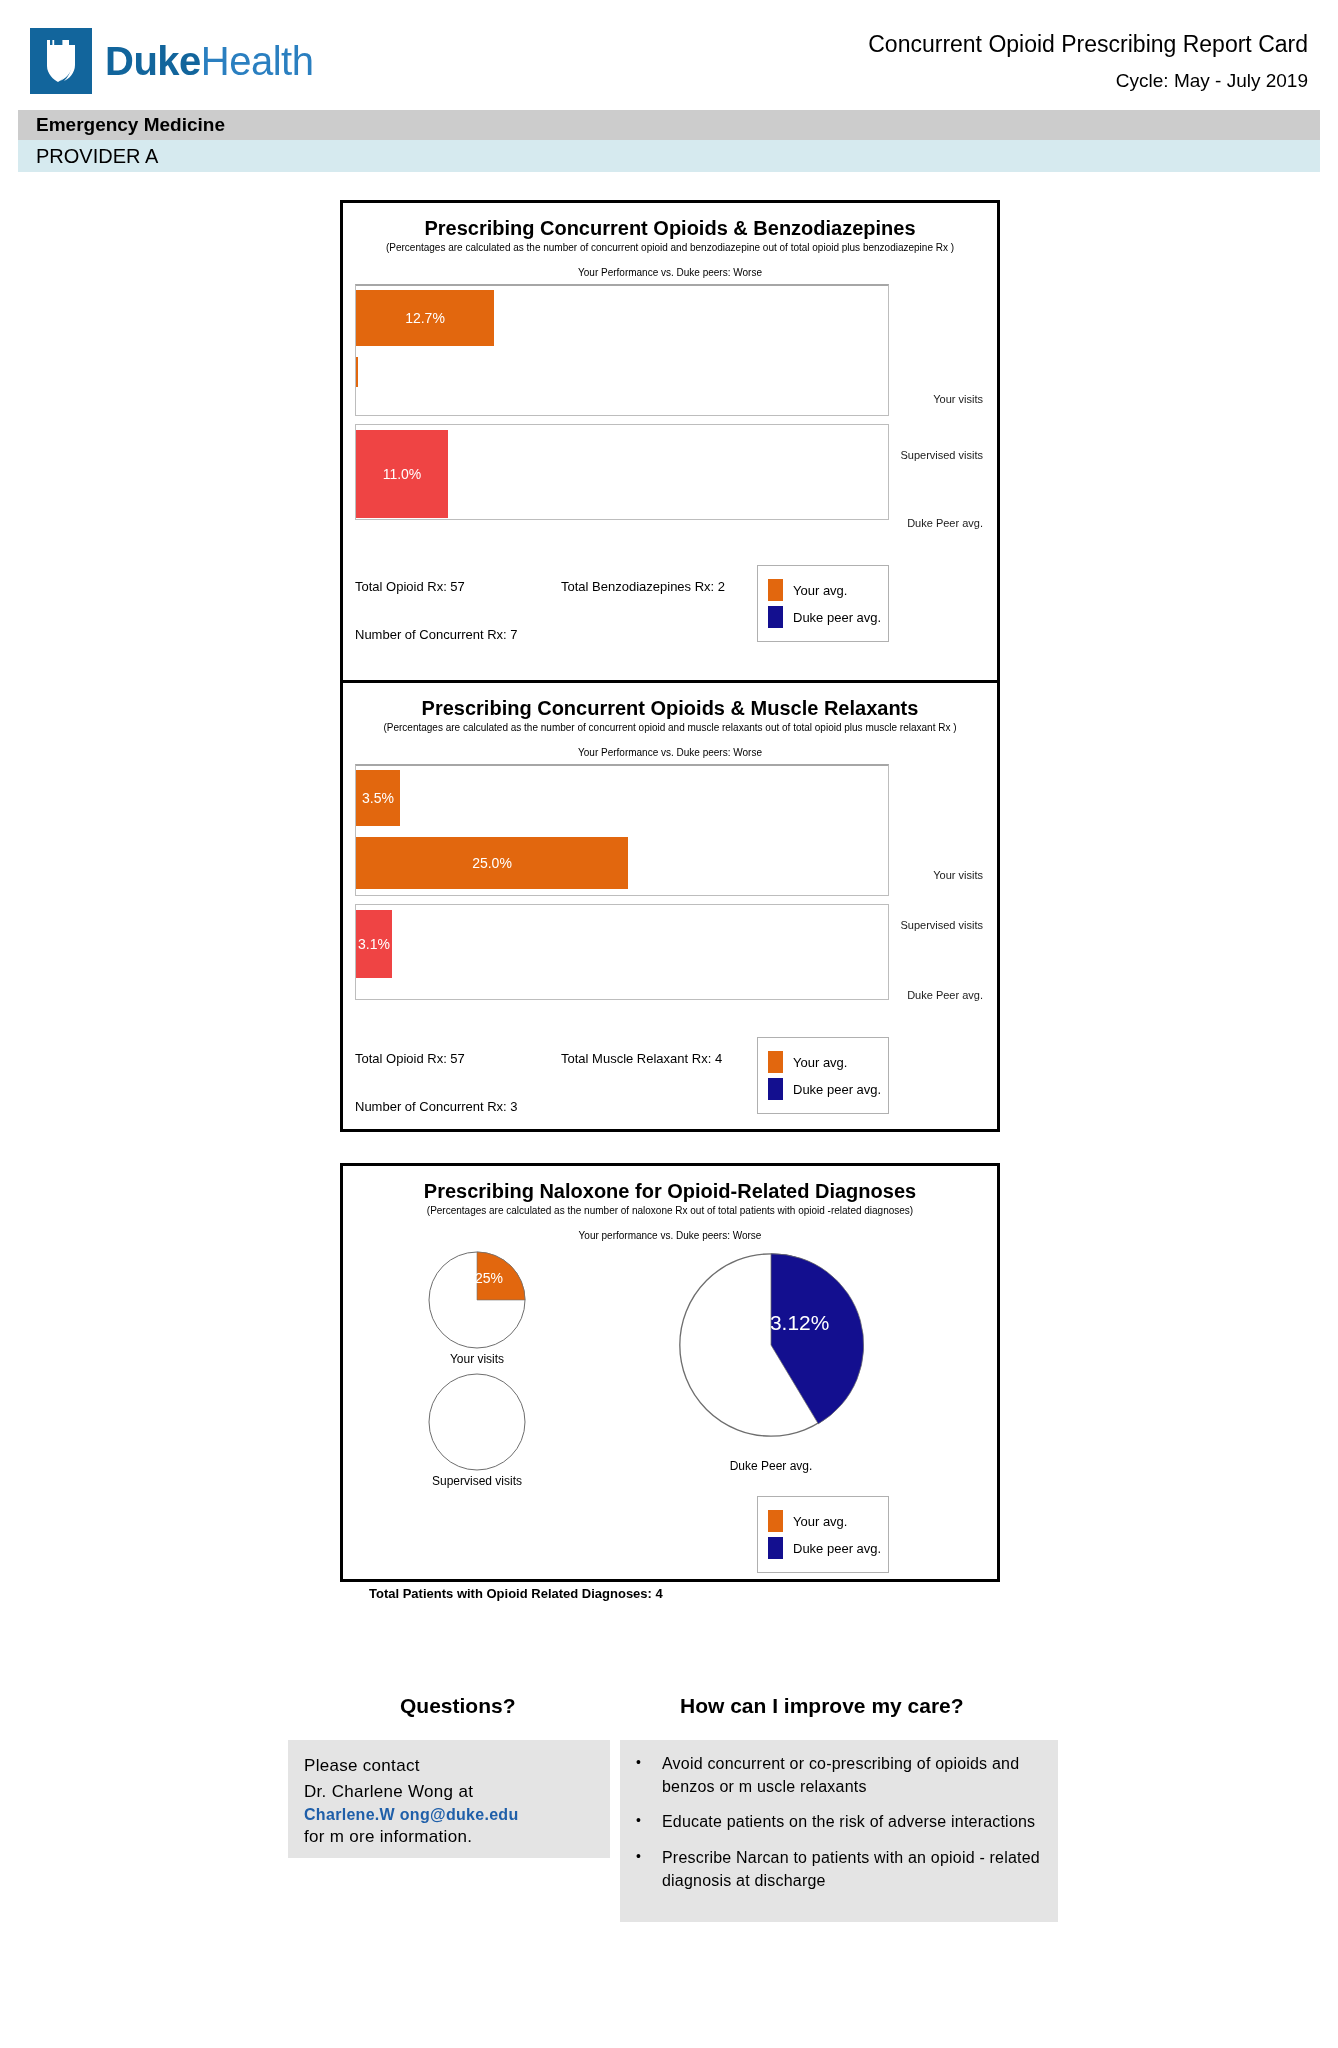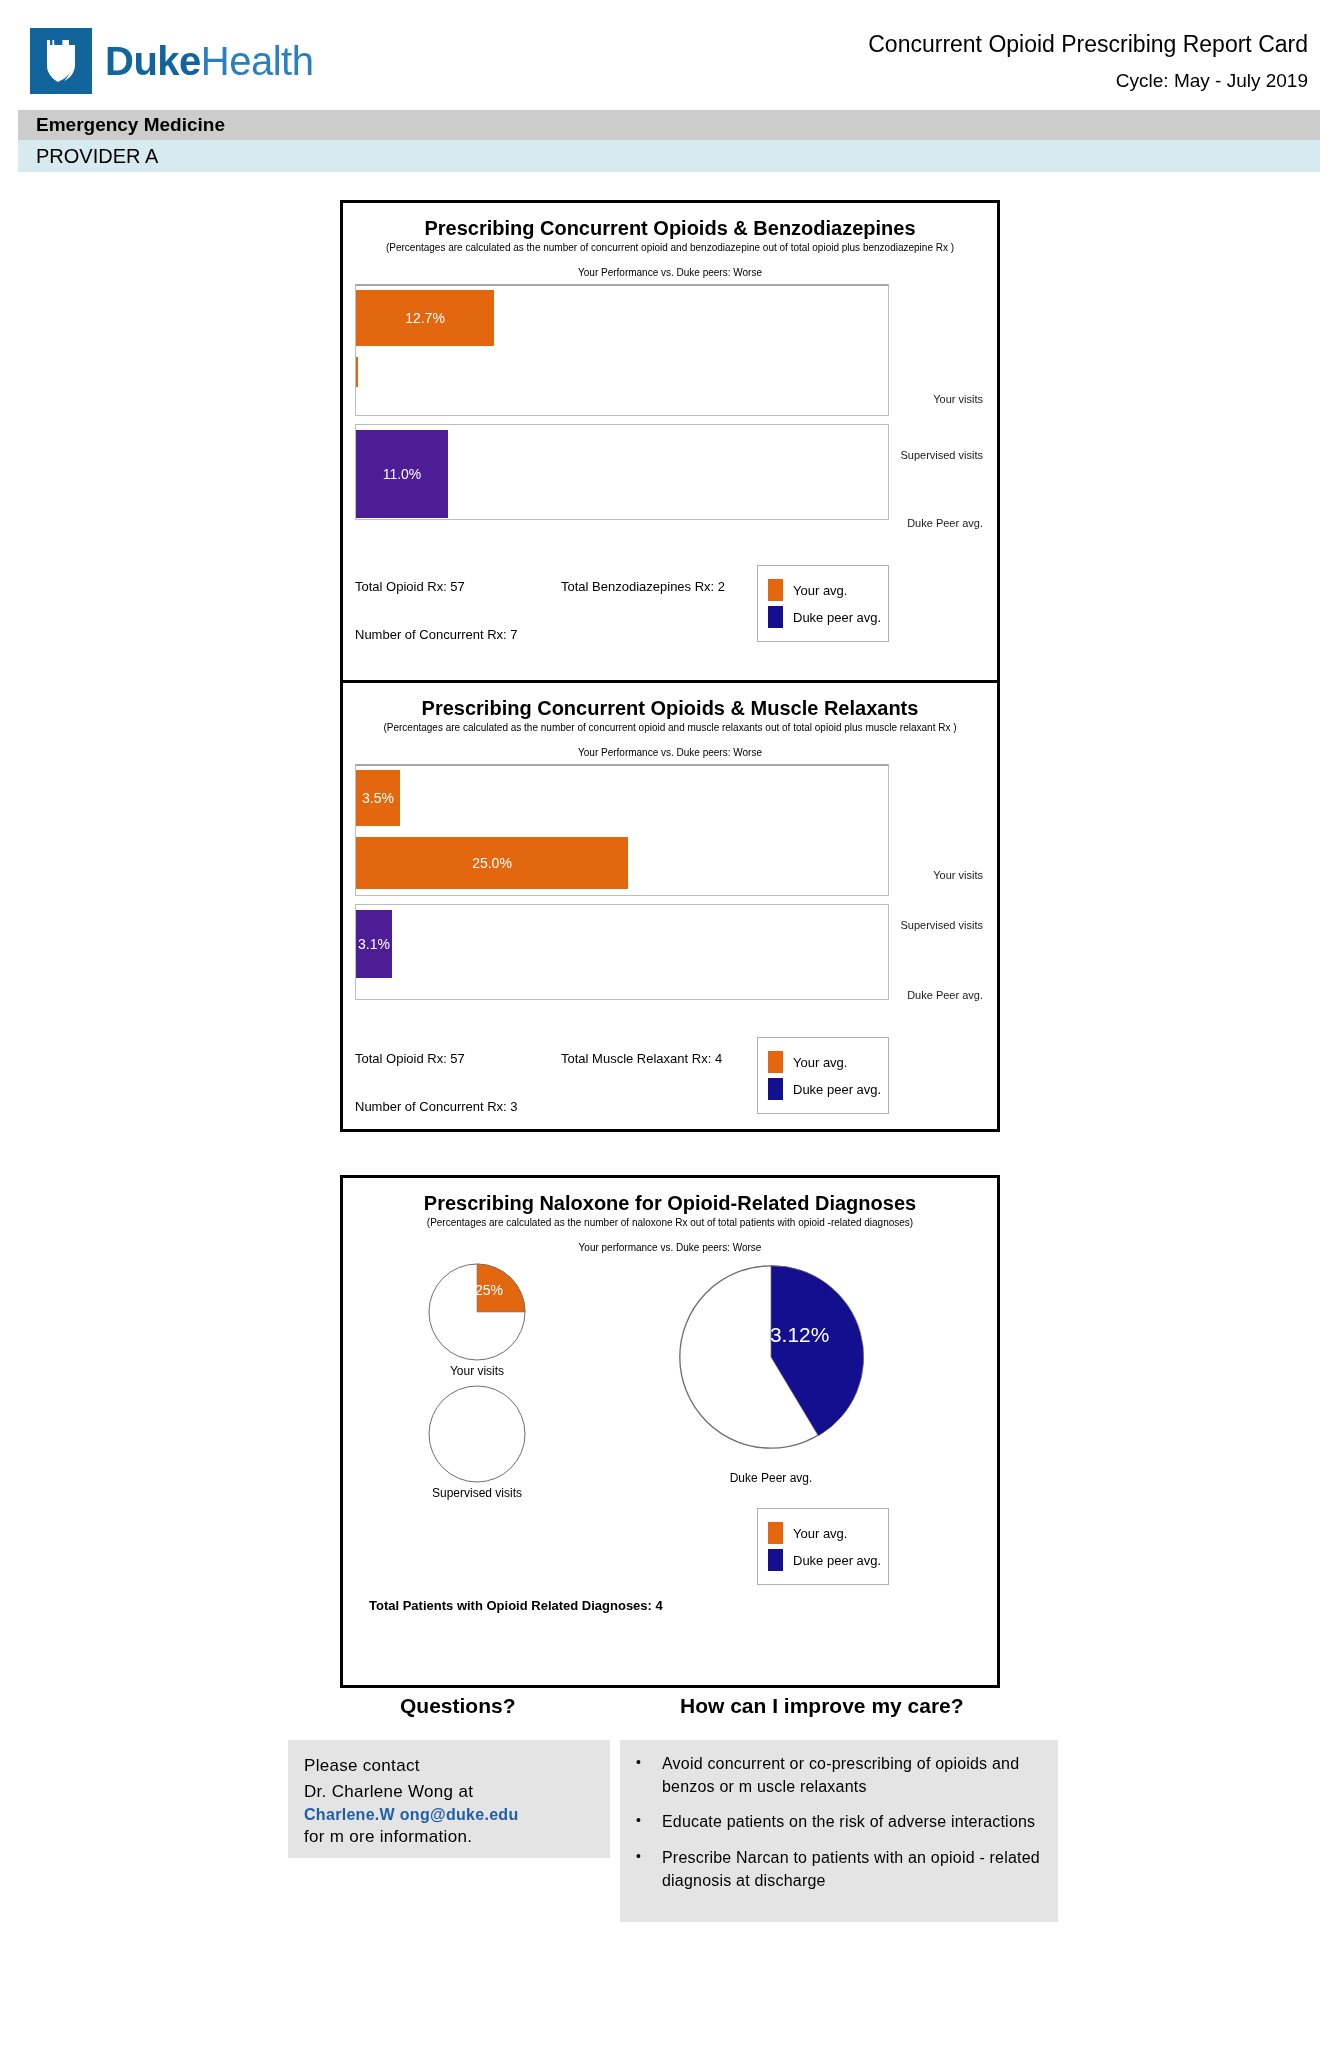--- a/index.html
+++ b/index.html
@@ -131,21 +131,21 @@
   .bar {
     position: absolute;
     left: 0;
     display: flex;
     align-items: center;
     justify-content: center;
     color: #ffffff;
     font-size: 14px;
   }
   .bar.orange { background: #e2670e; }
-  .bar.navy   { background: #4c1d95; }
+  .bar.navy   { background: #ef4444; }
   .cat-label {
     position: absolute;
     font-size: 11px;
     color: #1a1a1a;
     white-space: nowrap;
   }
 
   .stat-line {
     position: absolute;
     font-size: 13px;
@@ -332,21 +332,21 @@
       <span class="legend-swatch orange"></span>
       <span class="legend-label">Your avg.</span>
     </div>
     <div class="legend-row">
       <span class="legend-swatch navy"></span>
       <span class="legend-label">Duke peer avg.</span>
     </div>
   </div>
 </div>
 
-<div class="panel" style="top:1163px; height:513px;margin-top:12px;">
+<div class="panel" style="top:1163px; height:419px;">
   <div class="panel-title">Prescribing Naloxone for Opioid-Related Diagnoses</div>
   <div class="panel-sub">(Percentages are calculated as the number of naloxone Rx out of total patients with opioid -related diagnoses)</div>
   <div class="panel-perf">Your performance vs. Duke peers:  Worse</div>
 
   <svg style="position:absolute; left:84px; top:84px;" width="100" height="100" viewBox="0 0 100 100">
     <circle cx="50" cy="50" r="48" fill="#ffffff" stroke="#6e6e6e" stroke-width="1"></circle>
     <path d="M50 50 L50 2 A48 48 0 0 1 98 50 Z" fill="#e2670e" stroke="#6e6e6e" stroke-width="0.6"></path>
     <text x="62" y="33" font-family="Liberation Sans, sans-serif" font-size="14" fill="#ffffff" text-anchor="middle">25%</text>
   </svg>
   <div class="pie-label" style="left:84px; top:186px; width:100px;">Your visits</div>

